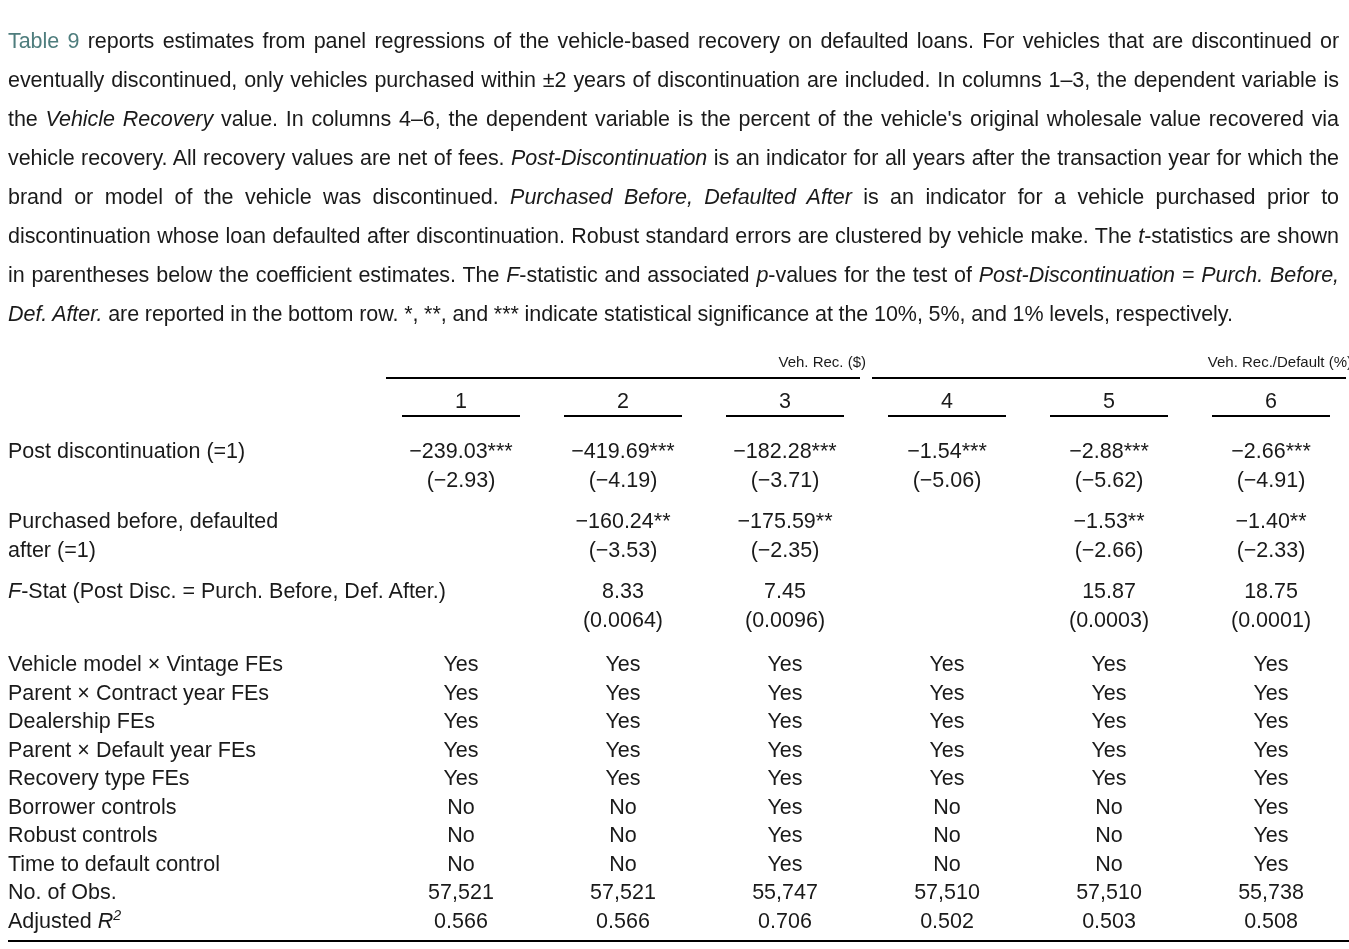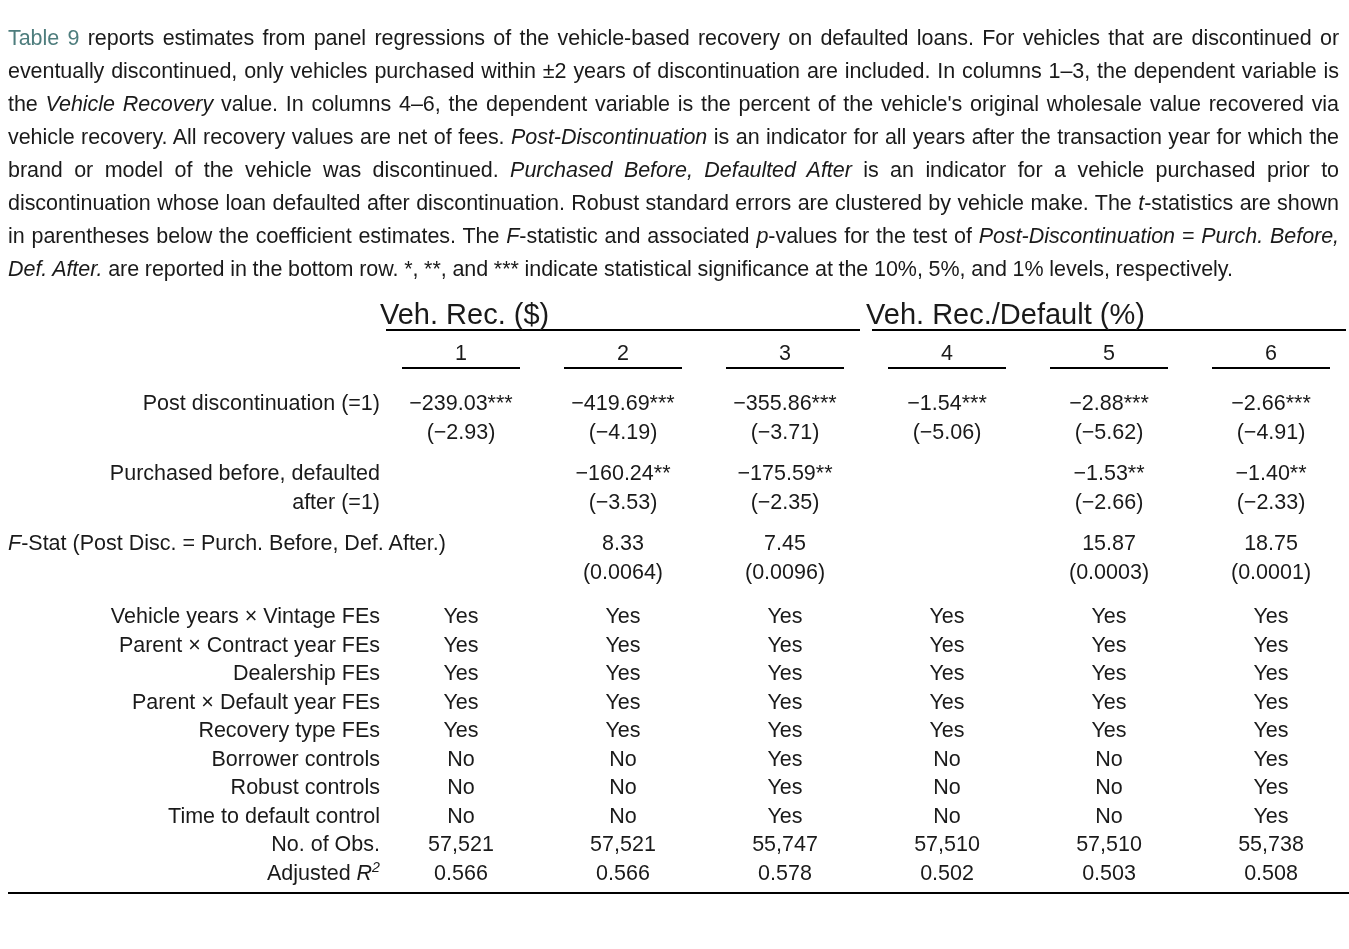--- a/index.html
+++ b/index.html
@@ -19,21 +19,21 @@
   .page {
     width: 1349px;
     height: 949px;
     padding: 22px 8px 0 8px;
     position: relative;
   }
 
   
   .caption {
     font-size: 21.5px;
-    line-height: 33px;
+    line-height: 39px;
     text-align: justify;
     text-align-last: left;
     letter-spacing: -0.05px;
     word-spacing: -0.2px;
     margin: 0 0 14px 0;
     padding-right: 2px;
   }
   .caption .tablenum {
     color: #4e7d7d;
   }
@@ -50,27 +50,27 @@
   table.reg td, table.reg th {
     padding: 0;
     font-weight: normal;
     vertical-align: baseline;
   }
 
   col.lab   { width: 372px; }
   col.c     { width: 162px; }
 
   .num { text-align: center; white-space: nowrap; }
-  .lab { text-align: right; white-space: nowrap; }
+  .lab { text-align: left; white-space: nowrap; }
 
   
   .grouphdr td {
-    text-align: left;
+    text-align: right;
     padding-bottom: 2px;
-    font-size: 29px;
+    font-size: 15px;
   }
   .grule td { padding: 0; height: 10px; }
   .grule .rule-inner {
     border-top: 2.4px solid #000;
     height: 0;
     margin: 0 6px;
   }
 
   
   .colnum td {
@@ -164,21 +164,21 @@
             <div class="rule-inner"></div>
           </td>
         </tr>
         <tr class="gap-sm">
           <td colspan="7"></td>
         </tr>
         <tr>
           <td class="lab">Post discontinuation (=1)</td>
           <td class="num">−239.03***</td>
           <td class="num">−419.69***</td>
-          <td class="num">−355.86***</td>
+          <td class="num">−182.28***</td>
           <td class="num">−1.54***</td>
           <td class="num">−2.88***</td>
           <td class="num">−2.66***</td>
         </tr>
         <tr>
           <td class="lab"></td>
           <td class="num">(−2.93)</td>
           <td class="num">(−4.19)</td>
           <td class="num">(−3.71)</td>
           <td class="num">(−5.06)</td>
@@ -224,21 +224,21 @@
           <td class="num">(0.0064)</td>
           <td class="num">(0.0096)</td>
           <td class="num"></td>
           <td class="num">(0.0003)</td>
           <td class="num">(0.0001)</td>
         </tr>
         <tr class="gap-lg">
           <td colspan="7"></td>
         </tr>
         <tr>
-          <td class="lab"><span>Vehicle years</span><span> × </span><span>Vintage FEs</span></td>
+          <td class="lab"><span>Vehicle model</span><span> × </span><span>Vintage FEs</span></td>
           <td class="num">Yes</td>
           <td class="num">Yes</td>
           <td class="num">Yes</td>
           <td class="num">Yes</td>
           <td class="num">Yes</td>
           <td class="num">Yes</td>
         </tr>
         <tr>
           <td class="lab"><span>Parent</span><span> × </span><span>Contract year FEs</span></td>
           <td class="num">Yes</td>
@@ -308,21 +308,21 @@
           <td class="num">57,521</td>
           <td class="num">55,747</td>
           <td class="num">57,510</td>
           <td class="num">57,510</td>
           <td class="num">55,738</td>
         </tr>
         <tr>
           <td class="lab"><span>Adjusted </span><span class="ital">R</span><span class="sup ital">2</span></td>
           <td class="num">0.566</td>
           <td class="num">0.566</td>
-          <td class="num">0.578</td>
+          <td class="num">0.706</td>
           <td class="num">0.502</td>
           <td class="num">0.503</td>
           <td class="num">0.508</td>
         </tr>
         <tr class="toppad">
           <td colspan="7"></td>
         </tr>
         <tr class="bottomrule">
           <td colspan="7"></td>
         </tr>

